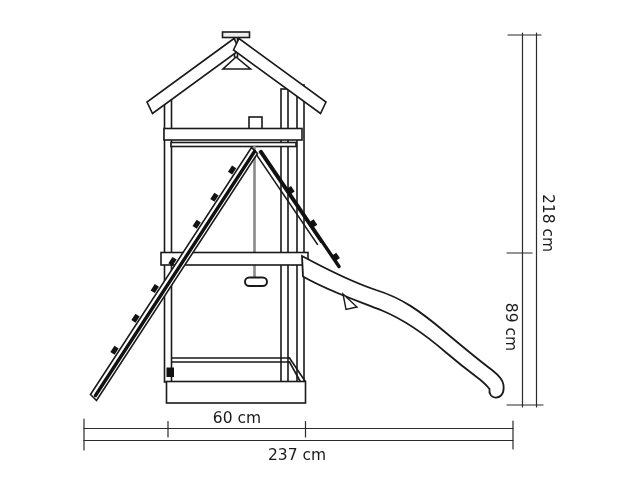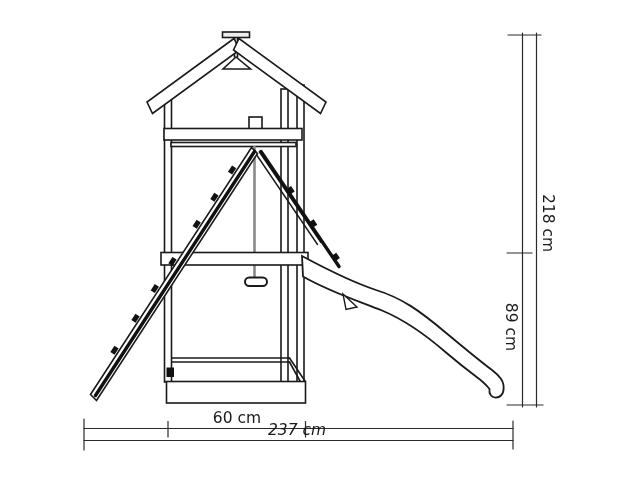--- a/index.html
+++ b/index.html
@@ -126,14 +126,14 @@
     </g>
   </g>
 </svg>
 
   <div class="dim-label vertical" style="left:548px;top:223px;">218 cm</div>
 
   <div class="dim-label vertical" style="left:511px;top:327px;">89 cm</div>
 
   <div class="dim-label" style="left:237px;top:418px;">60 cm</div>
 
-  <div class="dim-label" style="left:297px;top:430px;font-style:italic;">237 cm</div>
+  <div class="dim-label" style="left:297px;top:455px;">237 cm</div>
 </div>
 
 </body></html>

